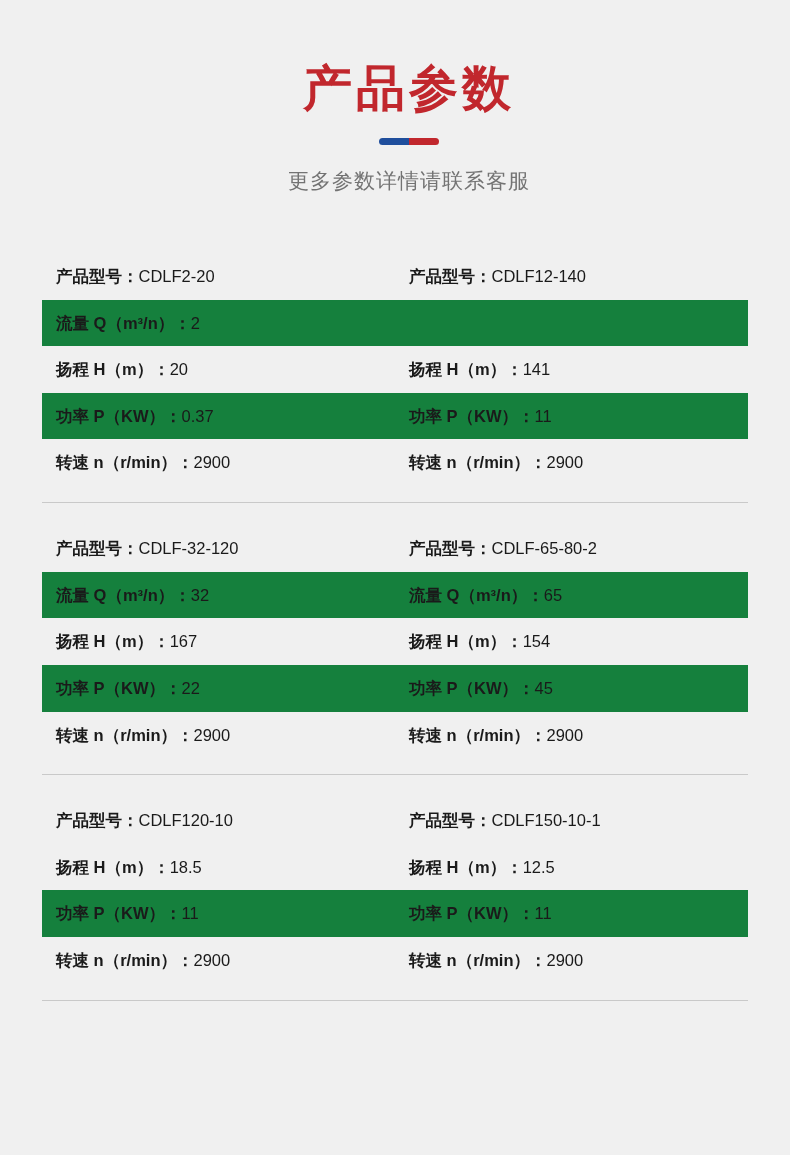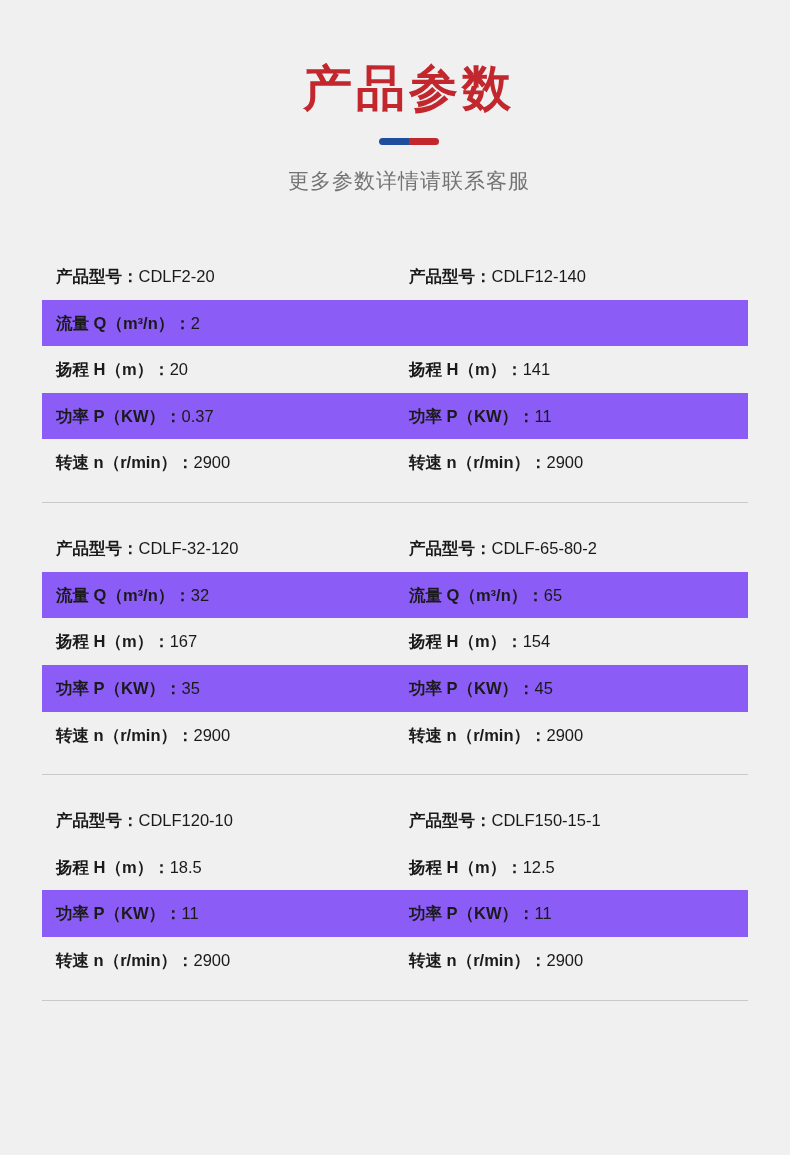--- a/index.html
+++ b/index.html
@@ -75,21 +75,21 @@
     margin-top: 0;
   }
   .row {
     display: flex;
     width: 100%;
   }
   .row.odd {
     background: transparent;
   }
   .row.even {
-    background: #8b5cf6;
+    background: #15803d;
   }
   .cell {
     width: 50%;
     box-sizing: border-box;
     padding: 13px 0 13px 14px;
     font-size: 16.5px;
     line-height: 1.25;
     white-space: nowrap;
   }
   .cell .lbl {
@@ -186,21 +186,21 @@
       <div class="row odd">
         <div class="cell">
           <span class="lbl">扬程 H（m）：</span><span class="val">167</span>
         </div>
         <div class="cell">
           <span class="lbl">扬程 H（m）：</span><span class="val">154</span>
         </div>
       </div>
       <div class="row even">
         <div class="cell">
-          <span class="lbl">功率 P（KW）：</span><span class="val">35</span>
+          <span class="lbl">功率 P（KW）：</span><span class="val">22</span>
         </div>
         <div class="cell">
           <span class="lbl">功率 P（KW）：</span><span class="val">45</span>
         </div>
       </div>
       <div class="row odd">
         <div class="cell">
           <span class="lbl">转速 n（r/min）：</span><span class="val">2900</span>
         </div>
         <div class="cell">
@@ -209,21 +209,21 @@
       </div>
       <div class="group-sep"></div>
     </div>
 
     <div class="group">
       <div class="row odd">
         <div class="cell">
           <span class="lbl">产品型号：</span><span class="val">CDLF120-10</span>
         </div>
         <div class="cell">
-          <span class="lbl">产品型号：</span><span class="val">CDLF150-15-1</span>
+          <span class="lbl">产品型号：</span><span class="val">CDLF150-10-1</span>
         </div>
       </div>
       <div class="row even">
       </div>
       <div class="row odd">
         <div class="cell">
           <span class="lbl">扬程 H（m）：</span><span class="val">18.5</span>
         </div>
         <div class="cell">
           <span class="lbl">扬程 H（m）：</span><span class="val">12.5</span>

